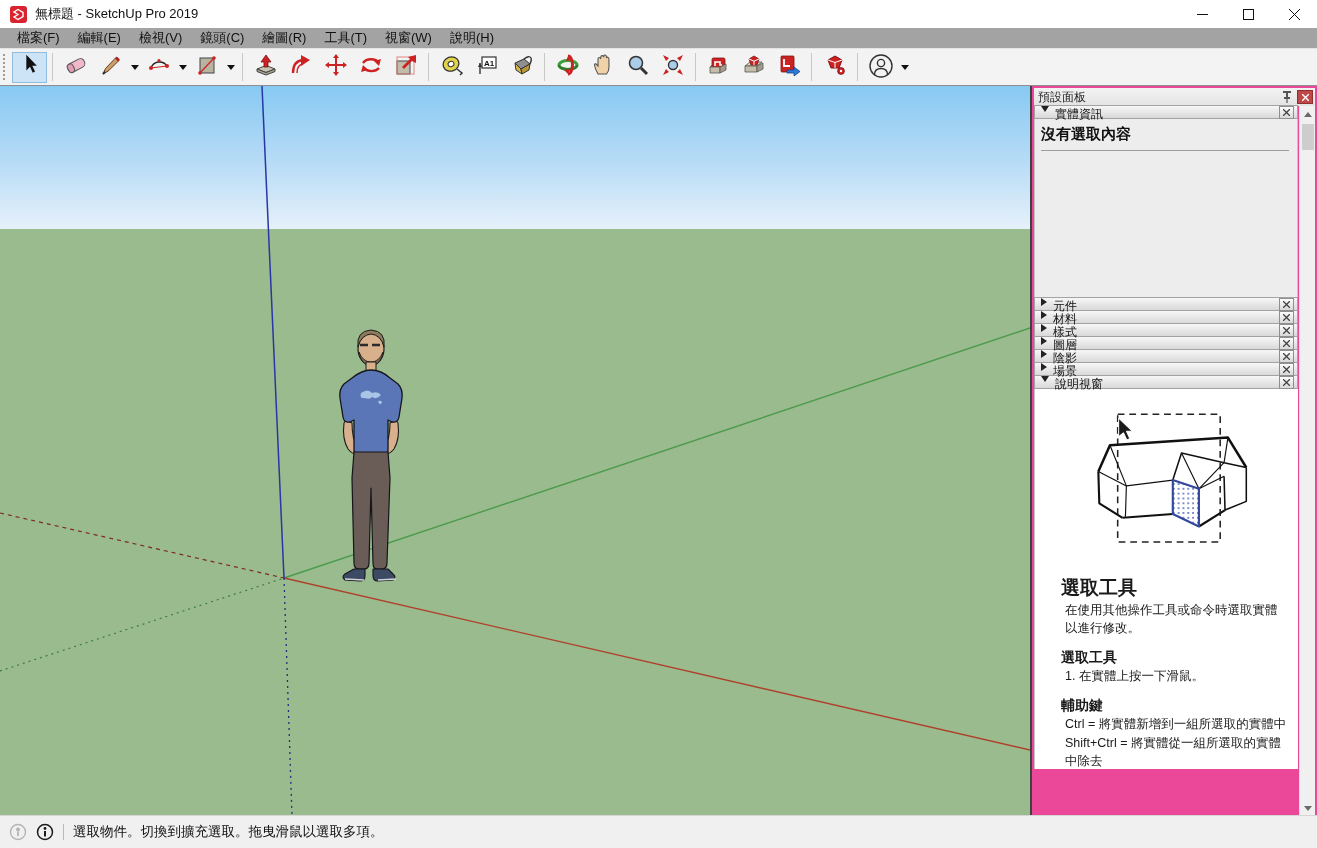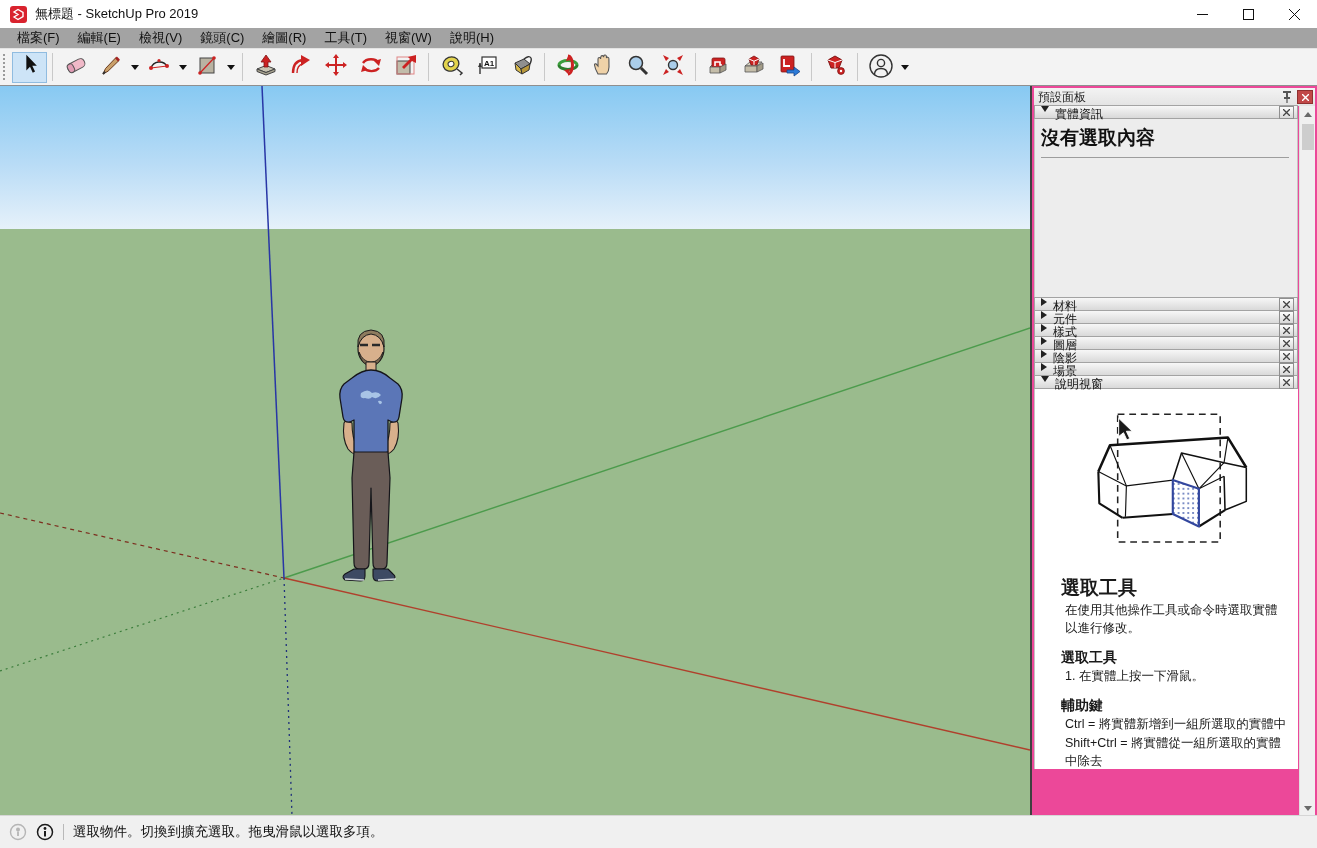--- a/index.html
+++ b/index.html
@@ -51,21 +51,21 @@
 
   .sect-hdr { height:14px; background:linear-gradient(#f7f7f7,#d9d9d9); border:1px solid #a3a3a3;
     display:flex; align-items:flex-start; padding:0 3px 0 6px; margin-top:-1px; }
   .sect-hdr .lbl { font-size:12px; color:#111; flex:1; margin-left:6px; }
   .tri-right { width:0; height:0; border-top:4px solid transparent; border-bottom:4px solid transparent; border-left:6px solid #222; }
   .tri-down { width:0; height:0; border-left:4px solid transparent; border-right:4px solid transparent; border-top:6px solid #222; }
   .x-btn { width:15px; height:13px; background:linear-gradient(#fdfdfd,#d8d8d8); border:1px solid #8f8f8f;
     display:flex; align-items:center; justify-content:center; }
 
   .entity-content { height:179px; background:#ededed; border-left:1px solid #c4c4c4; border-right:1px solid #c4c4c4; padding:6px 8px 0 6px; }
-  .entity-msg { font-size:19px; font-weight:bold; color:#111; padding-bottom:6px; border-bottom:1px solid #9d9d9d; }
+  .entity-msg { font-size:15px; font-weight:bold; color:#111; padding-bottom:6px; border-bottom:1px solid #9d9d9d; }
 
   .help-content { height:380px; background:#fff; border-left:1px solid #c4c4c4; overflow:hidden; }
   .house-wrap { height:182px; padding-top:6px; display:flex; justify-content:center; }
   .help-text { padding:4px 10px 0 26px; color:#1a1a1a; }
   .help-h1 { font-family:"Liberation Serif","DejaVu Serif",serif; font-size:19px; font-weight:bold; }
   .help-h2 { font-family:"Liberation Serif","DejaVu Serif",serif; font-size:14px; font-weight:bold; margin-top:12px; }
   .help-p { font-size:12.5px; line-height:1.45; padding-left:4px; }
 
   
   .statusbar { position:absolute; left:0; top:815px; width:1317px; height:33px; background:#f0f0f0;
@@ -380,30 +380,30 @@
                 <path d="M0,0 L7,7 M7,0 L0,7" stroke="#444" stroke-width="1.3"></path>
               </svg>
           </div>
         </div>
         <div class="entity-content">
           <div class="entity-msg">沒有選取內容</div>
         </div>
 
         <div class="sect-hdr">
           <div class="tri-right"></div>
+          <span class="lbl">元件</span>
+          <div class="x-btn">
+              <svg width="7" height="7" viewBox="0 0 7 7">
+                <path d="M0,0 L7,7 M7,0 L0,7" stroke="#444" stroke-width="1.3"></path>
+              </svg>
+            </div>
+        </div>
+        <div class="sect-hdr">
+          <div class="tri-right"></div>
           <span class="lbl">材料</span>
-          <div class="x-btn">
-              <svg width="7" height="7" viewBox="0 0 7 7">
-                <path d="M0,0 L7,7 M7,0 L0,7" stroke="#444" stroke-width="1.3"></path>
-              </svg>
-            </div>
-        </div>
-        <div class="sect-hdr">
-          <div class="tri-right"></div>
-          <span class="lbl">元件</span>
           <div class="x-btn">
               <svg width="7" height="7" viewBox="0 0 7 7">
                 <path d="M0,0 L7,7 M7,0 L0,7" stroke="#444" stroke-width="1.3"></path>
               </svg>
             </div>
         </div>
         <div class="sect-hdr">
           <div class="tri-right"></div>
           <span class="lbl">樣式</span>
           <div class="x-btn">

